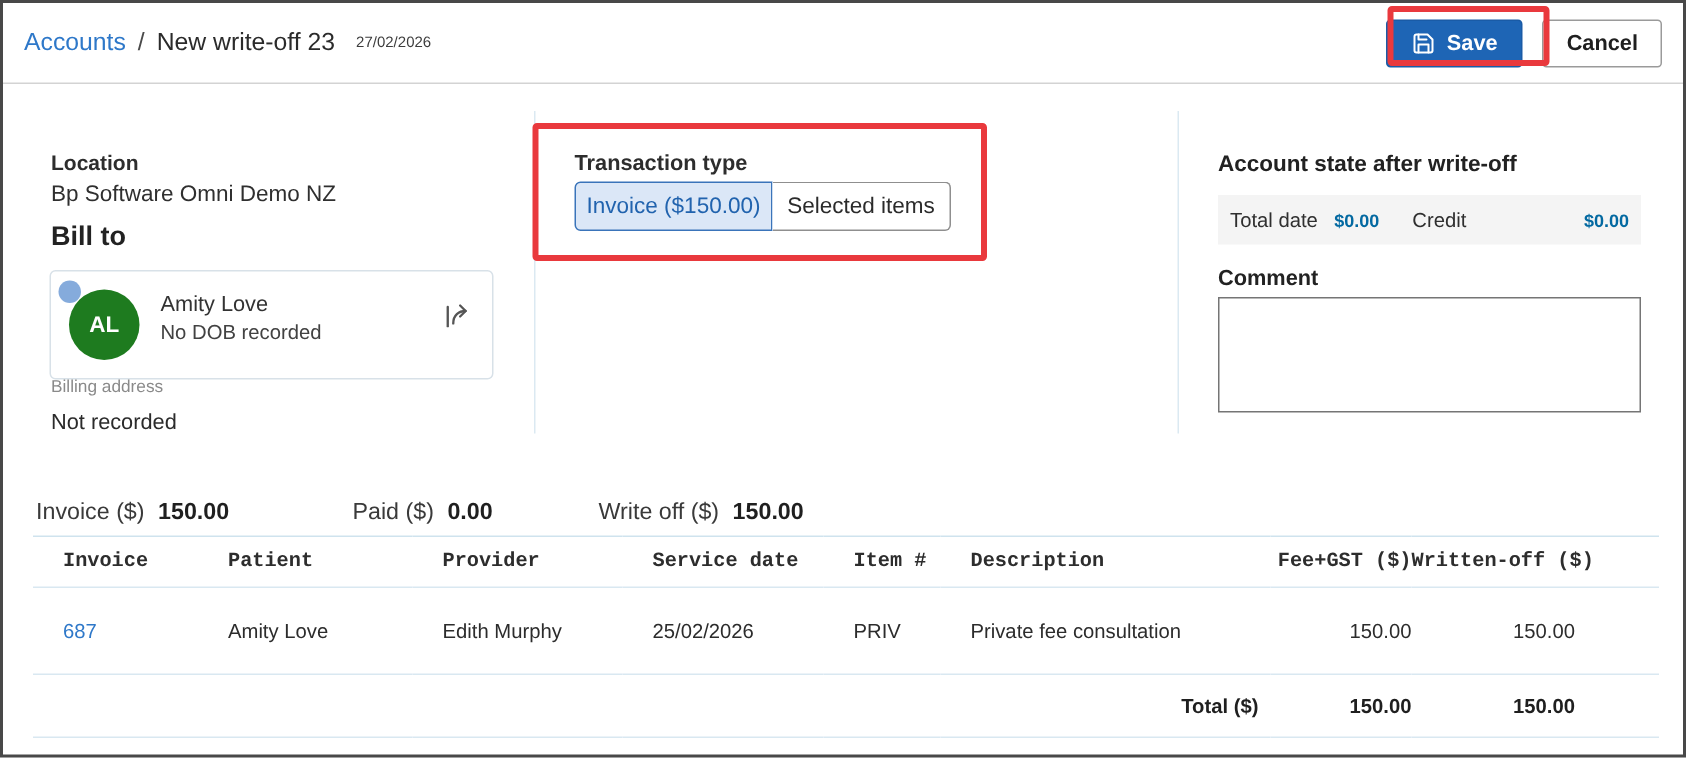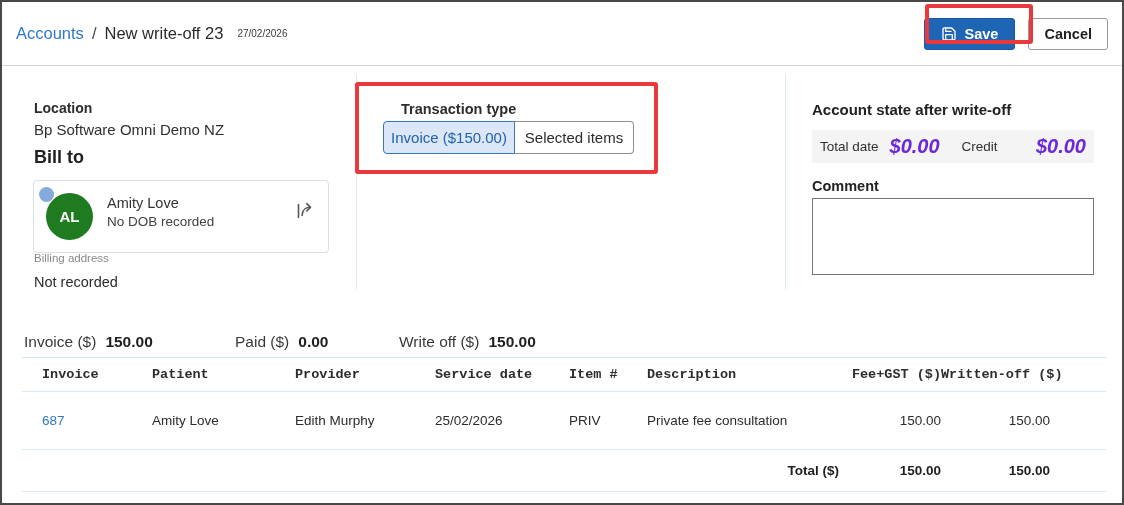--- a/index.html
+++ b/index.html
@@ -4,21 +4,21 @@
 <style>
   * { box-sizing: border-box; }
   body { margin: 0; background: #e9e9e9; font-family: "Liberation Sans", sans-serif; }
   .screen {
     position: relative; width: 1124px; height: 505px; margin: 0 auto;
     background: #fff; border: 2px solid #484848; overflow: hidden;
   }
 
   
   .topbar {
-    position: absolute; left: 0; top: 0; right: 0; height: 64px;
+    position: absolute; left: 0; top: 0; right: 0; height: 54px;
     border-bottom: 1px solid #d3d3d3; background: #fff;
     display: flex; align-items: center; padding: 0 14px;
   }
   .breadcrumb { display: flex; align-items: baseline; gap: 8px; font-size: 16.5px; }
   .crumb-link { color: #2e78c9; text-decoration: none; cursor: pointer; }
   .crumb-sep  { color: #4a4a4a; }
   .crumb-current { color: #2b2b2b; }
   .top-date { font-size: 10px; color: #3c3c3c; margin-left: 14px; }
   .topbar-actions { margin-left: auto; display: flex; gap: 13px; align-items: center; }
   .btn { height: 32px; border-radius: 3px; font-family: inherit; font-size: 14.5px;
@@ -50,35 +50,35 @@
   .presence-dot { position: absolute; left: 5px; top: 6px; width: 15px; height: 15px;
                   border-radius: 50%; background: #85abdc; }
   .patient-name { position: absolute; left: 73px; top: 14px; font-size: 14.5px; color: #333; }
   .patient-dob  { position: absolute; left: 73px; top: 33px; font-size: 13.5px; color: #424242; }
   .share-btn { position: absolute; right: 13px; top: 19px; width: 22px; height: 22px;
                color: #555; cursor: pointer; background: none; border: none; padding: 0; }
   .addr-label { position: absolute; left: 32px; top: 250px; font-size: 11.5px; color: #8a8a8a; }
   .addr-value { position: absolute; left: 32px; top: 272px; font-size: 14.5px; color: #2b2b2b; }
 
   
-  .txn-label { position: absolute; left: 399px; top: 99px; font-size: 14.5px; font-weight: bold; color: #2d2d2d; }
+  .txn-label { position: absolute; left: 381px; top: 99px; font-size: 14.5px; font-weight: bold; color: #2d2d2d; }
   .toggle-group { position: absolute; left: 381px; top: 119px; display: flex; height: 33px; }
   .toggle { height: 33px; display: flex; align-items: center; justify-content: center;
             font-size: 15px; font-family: inherit; cursor: pointer; }
   .toggle-sel { width: 132px; background: #dbe7f7; border: 1px solid #3a74ba; color: #2163ae;
                 border-radius: 4px 0 0 4px; }
   .toggle-unsel { width: 119px; background: #fff; border: 1px solid #8f8f8f; border-left: none;
                   color: #2b2b2b; border-radius: 0 4px 4px 0; }
 
   
   .acct-heading { position: absolute; left: 810px; top: 99px; font-size: 15px; font-weight: bold; color: #222; }
   .acct-strip { position: absolute; left: 810px; top: 128px; width: 282px; height: 33px;
                 background: #f4f4f4; display: flex; align-items: center; padding: 0 8px; }
   .strip-label { font-size: 13.5px; color: #2f2f2f; }
-  .strip-val { font-weight: bold; font-size: 20px; color: #6d28d9; font-style: italic; }
+  .strip-val { font-weight: bold; font-size: 12px; color: #0369a1; }
   .strip-val-owing { margin-left: 11px; }
   .strip-label-credit { margin-left: 22px; }
   .strip-val-credit { margin-left: auto; }
   .comment-label { position: absolute; left: 810px; top: 176px; font-size: 14.5px; font-weight: bold; color: #222; }
   .comment-box { position: absolute; left: 810px; top: 196px; width: 282px; height: 77px;
                  border: 1px solid #757575; resize: none; font: inherit; font-size: 14px; padding: 4px 6px; }
 
   
   .summary { position: absolute; left: 22px; top: 331px; display: flex; font-size: 15.5px; color: #3a3a3a; }
   .sgroup { display: flex; gap: 9px; align-items: baseline; }

